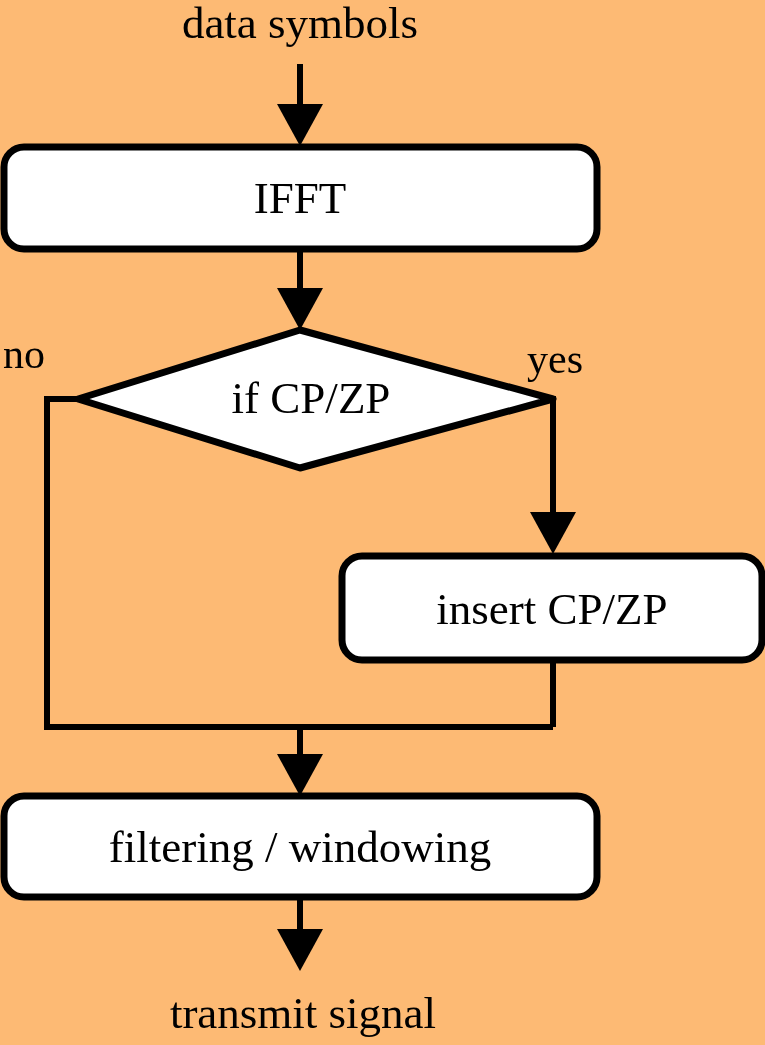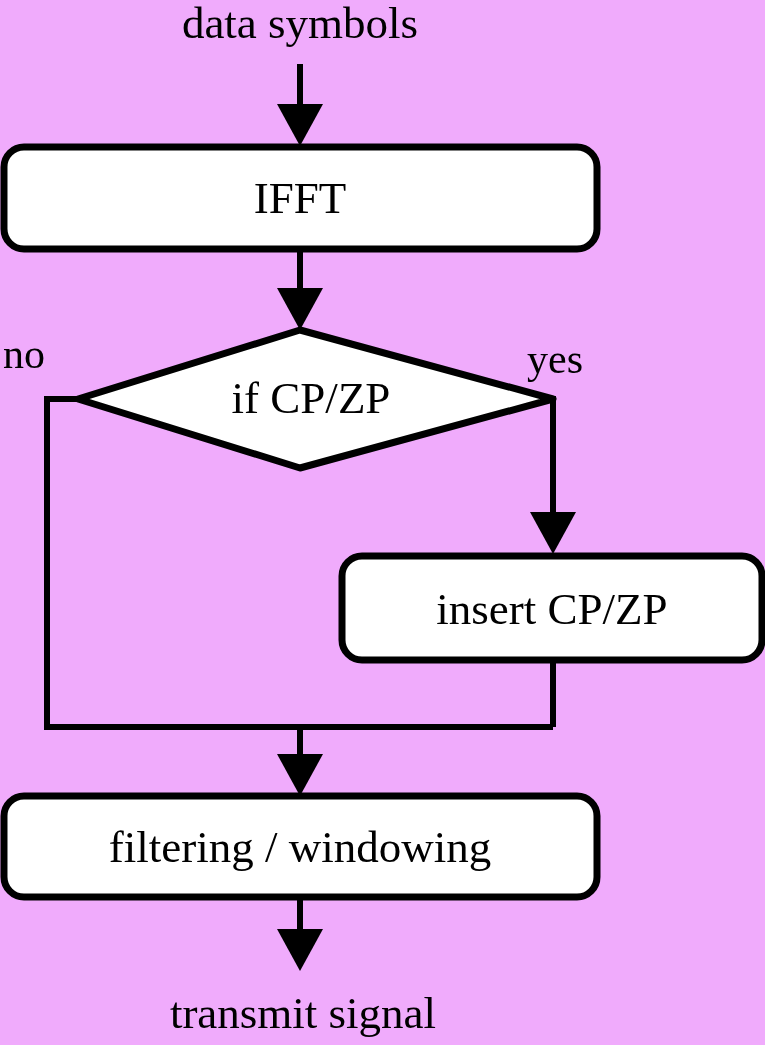--- a/index.html
+++ b/index.html
@@ -10,21 +10,21 @@
   body {
     width: 765px;
     height: 1045px;
     font-family: "Liberation Serif", "DejaVu Serif", serif;
     overflow: hidden;
   }
   #flowchart-root {
     position: relative;
     width: 765px;
     height: 1045px;
-    background: #f0abfc;
+    background: #fdba74;
   }
   svg.diagram {
     display: block;
     width: 765px;
     height: 1045px;
   }
   .node-shape {
     fill: #ffffff;
     stroke: #000000;
     stroke-width: 7;

